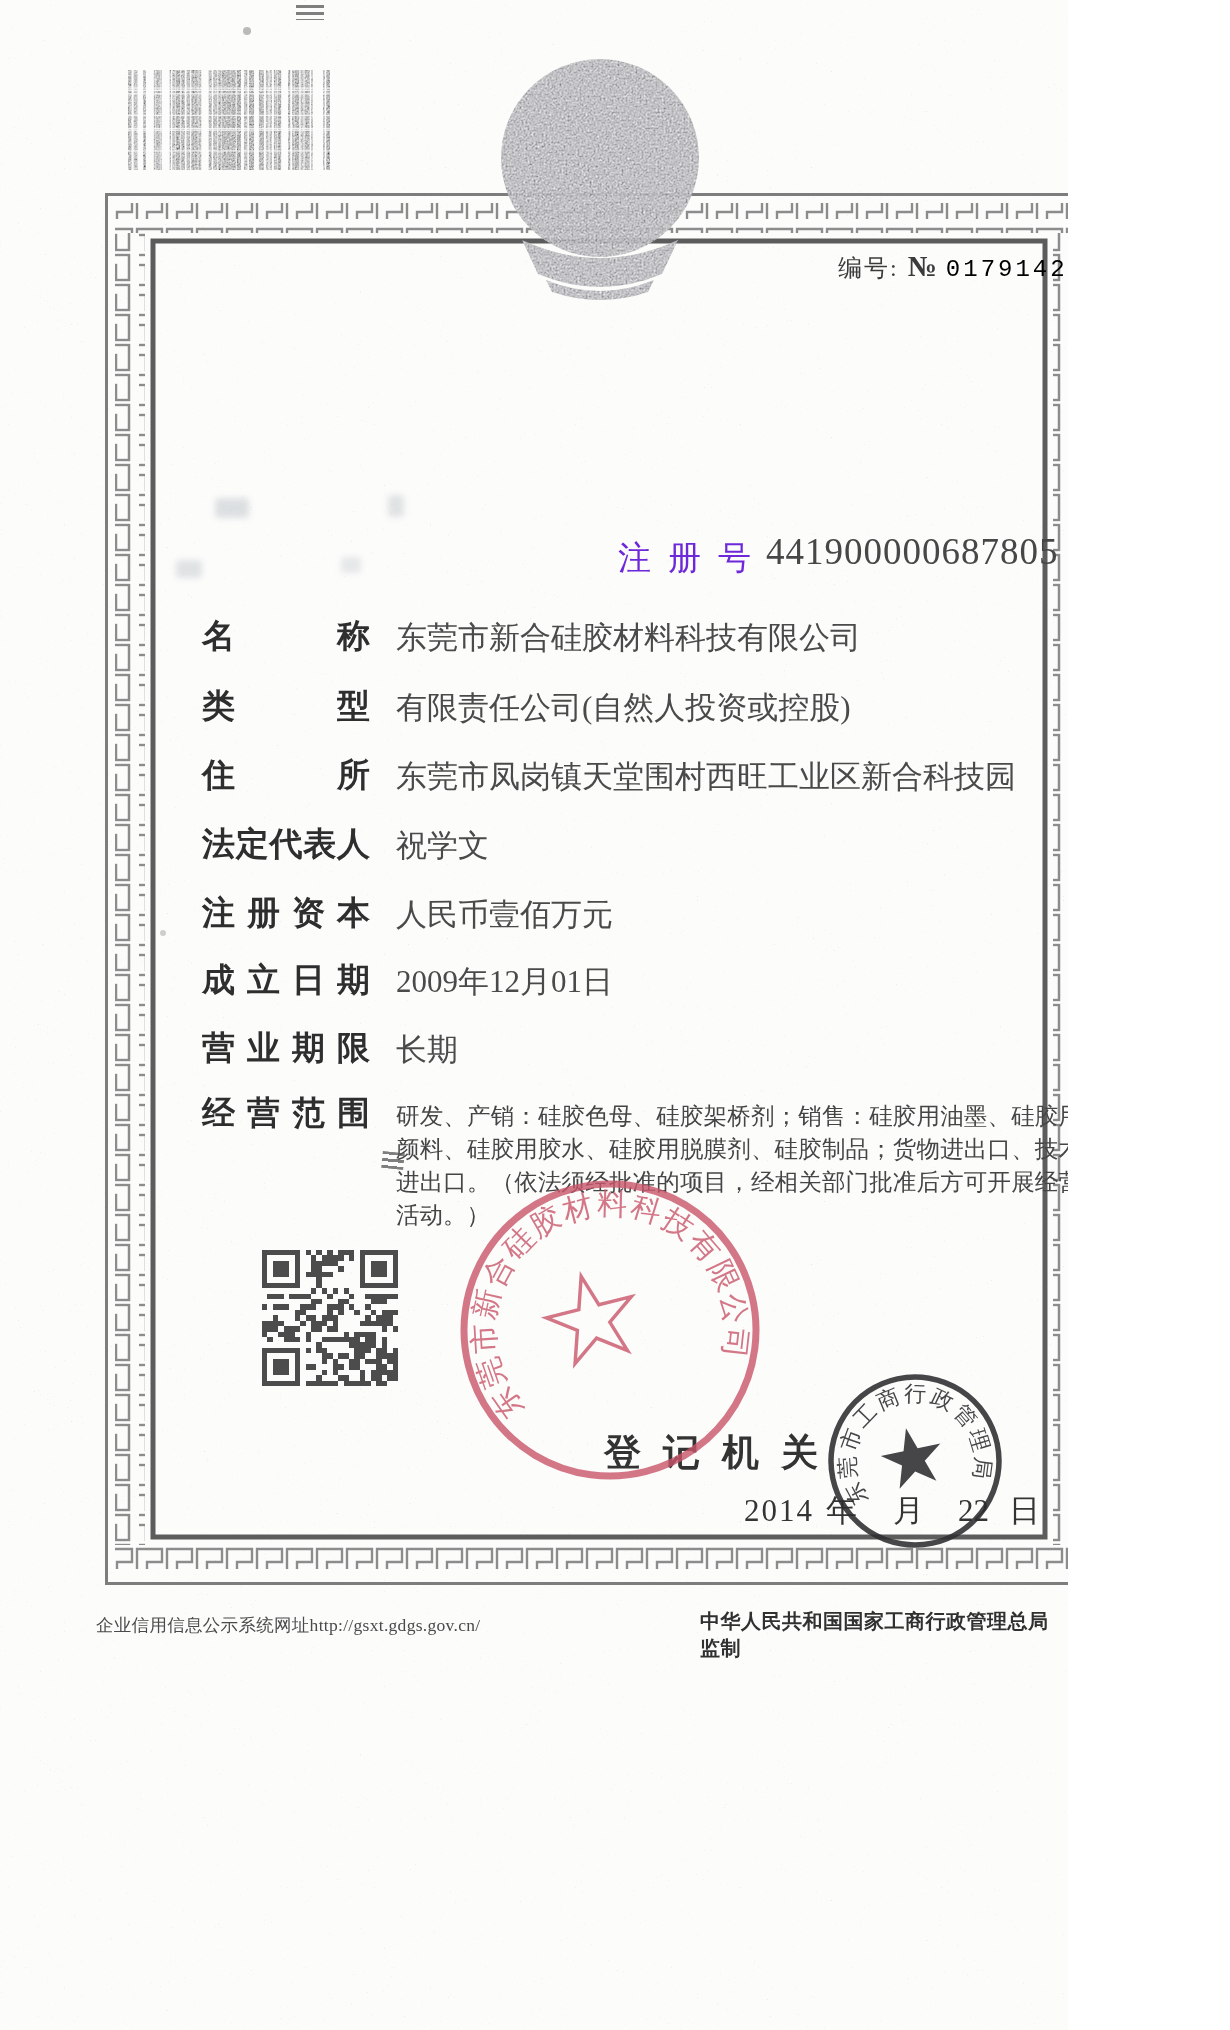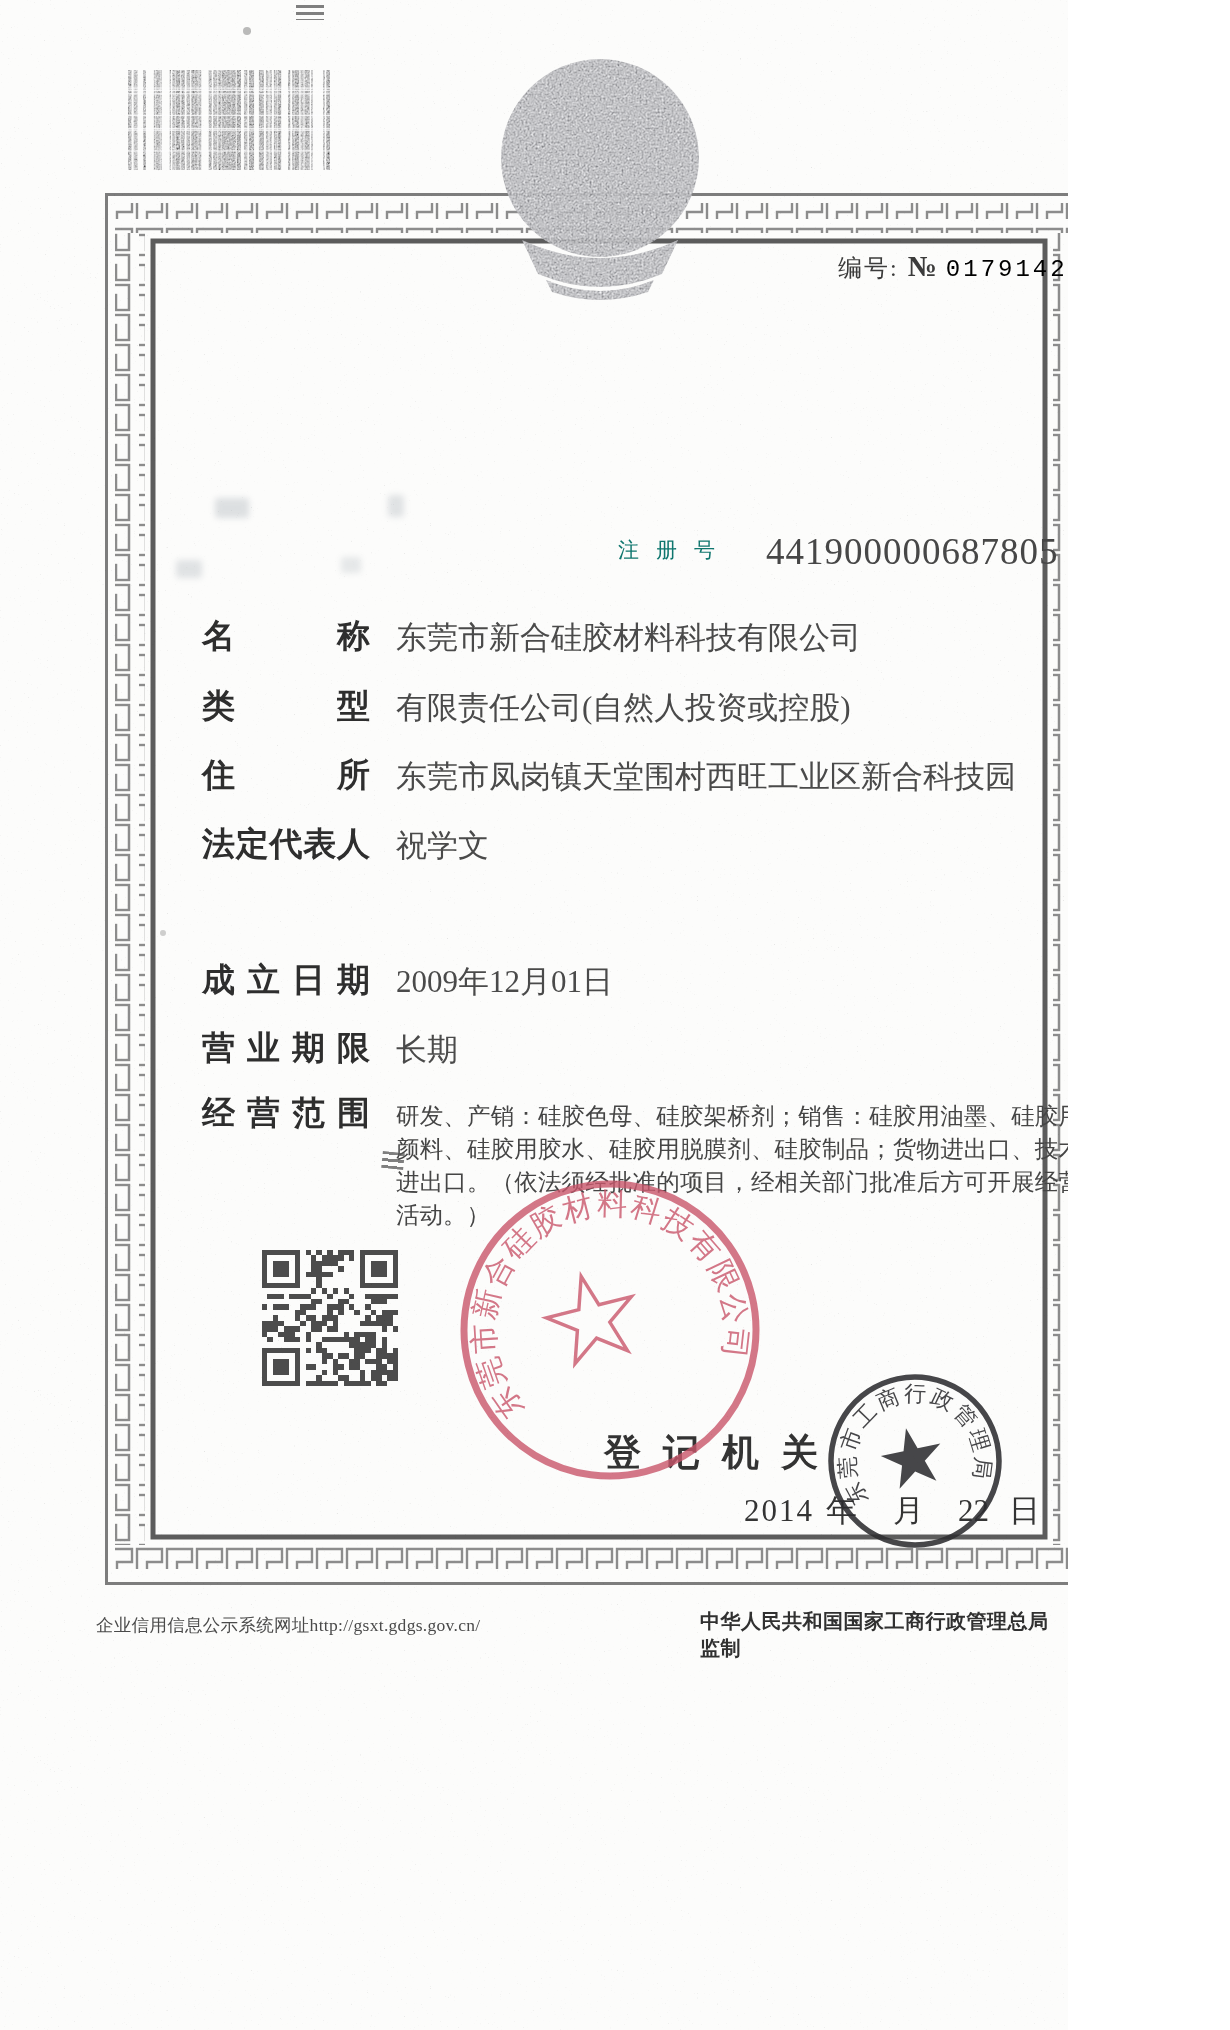--- a/index.html
+++ b/index.html
@@ -22,21 +22,21 @@
   .serial .sym{font-size:29px;font-weight:700;font-family:"Liberation Serif",serif;}
   .serial .num{font-size:24px;font-family:Liberation Mono, monospace;letter-spacing:3px;color:#000000;}
   
   .title{
     left:105px;top:328px;width:988px;text-align:center;
     font-family:"Liberation Sans","DejaVu Sans",sans-serif;
     font-size:150px;font-weight:700;letter-spacing:38px;text-indent:38px;
     color:#2d2d2f;line-height:1.1;
   }
   
-  .regno-label{left:618px;top:536px;font-size:21px;letter-spacing:17px;color:#0f766e;}
+  .regno-label{left:618px;top:536px;font-size:33px;letter-spacing:17px;color:#6d28d9;}
   .regno-number{left:766px;top:530px;font-size:37px;letter-spacing:1px;color:#474747;text-align:right;}
   
   .row{left:202px;display:flex;align-items:flex-start;gap:26px;}
   .row-label{
     width:168px;flex:0 0 168px;font-size:33px;font-weight:600;color:#2e2e2e;
     text-align:justify;text-align-last:justify;text-justify:inter-character;line-height:1.25;
   }
   .row-value{font-size:31px;color:#4a4a4a;padding-top:3px;line-height:1.25;}
   .row-value.small{font-size:23.5px;line-height:33px;width:686px;text-align:justify;padding-top:7px;color:#454545;}
   
@@ -173,20 +173,24 @@
     <div class="row-label">类型</div>
     <div class="row-value">有限责任公司(自然人投资或控股)</div>
   </div>
   <div class="abs row z2" style="top:755px">
     <div class="row-label">住所</div>
     <div class="row-value">东莞市凤岗镇天堂围村西旺工业区新合科技园</div>
   </div>
   <div class="abs row z2" style="top:824px">
     <div class="row-label">法定代表人</div>
     <div class="row-value">祝学文</div>
+  </div>
+  <div class="abs row z2" style="top:893px">
+    <div class="row-label">注册资本</div>
+    <div class="row-value">人民币壹佰万元</div>
   </div>
   <div class="abs row z2" style="top:960px">
     <div class="row-label">成立日期</div>
     <div class="row-value">2009年12月01日</div>
   </div>
   <div class="abs row z2" style="top:1028px">
     <div class="row-label">营业期限</div>
     <div class="row-value">长期</div>
   </div>
   <div class="abs row z2" style="top:1093px">

